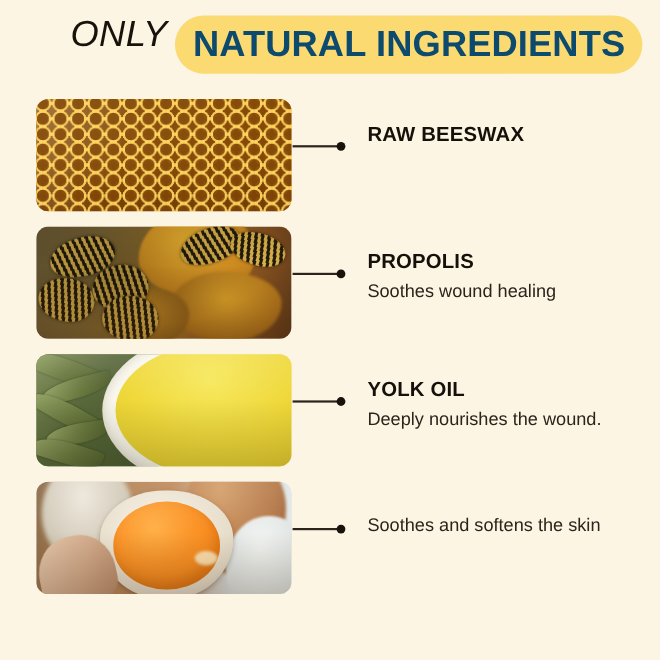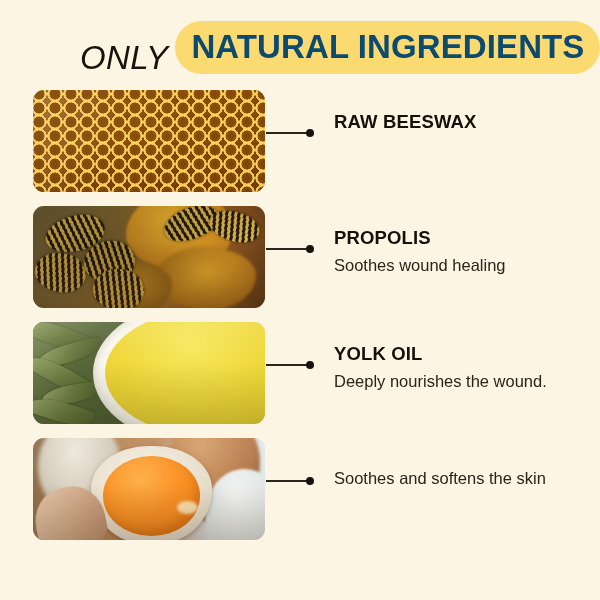--- a/index.html
+++ b/index.html
@@ -16,23 +16,23 @@
   }
 
   
   .header {
     position: absolute;
     left: 0;
     top: 14px;
     width: 516px;
     height: 60px;
     display: flex;
-    align-items: flex-end;
+    align-items: flex-start;
     justify-content: flex-start;
-    padding-left: 80px;
+    padding-left: 64px;
     box-sizing: border-box;
   }
   .title-only {
     font-size: 33px;
     font-style: italic;
     font-weight: 500;
     letter-spacing: 0.4px;
     color: #17120C;
     line-height: 1;
     padding-right: 7px;

